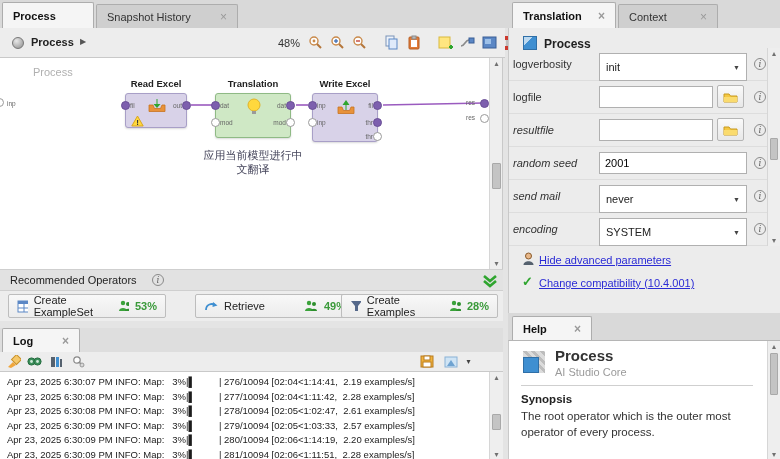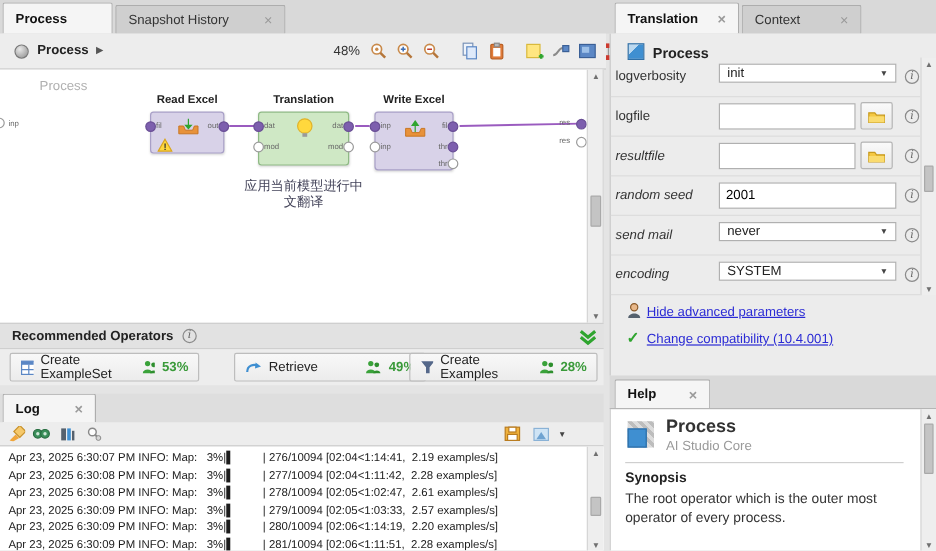--- a/index.html
+++ b/index.html
@@ -45,21 +45,21 @@
 
   
   .sb { position:absolute; background:#eeeeee; border-left:1px solid #d6d6d6; }
   .sb .arr { position:absolute; left:0; width:100%; text-align:center; font-size:8px; color:#707070; }
   .sb .thumb { position:absolute; left:2px; right:2px; background:#c4c4c4;
                border:1px solid #a9a9a9; border-radius:1px; }
 
   
   #recbar { position:absolute; left:0; top:269px; width:503px; height:22px; background:#e2e2e2;
             border-top:1px solid #cfcfcf; border-bottom:1px solid #cfcfcf; }
-  #recbar .ttl { position:absolute; left:10px; top:4px; font-size:11px; font-weight:bold; }
+  #recbar .ttl { position:absolute; left:10px; top:4px; font-size:11px; font-weight:normal; }
   .info { display:inline-block; width:12px; height:12px; border:1px solid #8a8a8a; border-radius:50%;
           color:#666; font-family:"DejaVu Serif", serif; font-style:italic; font-size:9px;
           text-align:center; line-height:11px; }
   #recrow { position:absolute; left:0; top:291px; width:503px; height:30px; background:#ededed; }
   .recbtn { position:absolute; top:3px; height:24px; border:1px solid #bdbdbd; border-radius:2px;
             background:linear-gradient(#f8f8f8,#ececec); display:flex; align-items:center;
             padding:0 8px; gap:6px; font-size:11px; }
   .recbtn .pct { color:#3a9a3a; font-weight:bold; margin-left:0; }
   .recbtn .sp { flex:1; }
 
@@ -75,21 +75,21 @@
 
   
   #params { position:absolute; left:508px; top:28px; width:272px; height:285px; background:#ececec;
             border-left:1px solid #c9c9c9; }
   .phead-icon { position:absolute; left:14px; top:8px; width:14px; height:14px;
                 background:linear-gradient(135deg,#bcd9f0 0 35%,#3f8fd1 35%); border:1px solid #2f6fa7; }
   .phead-lbl { position:absolute; left:35px; top:9px; font-size:12px; font-weight:bold; }
   .prow { position:absolute; left:0; width:258px; height:33px; border-bottom:1px solid #dddddd; }
   .plbl { position:absolute; left:4px; top:10px; font-size:11px; color:#333; }
   .plbl.it { font-style:italic; }
-  .pselect { position:absolute; left:90px; top:5px; width:148px; height:16px; background:#fff;
+  .pselect { position:absolute; left:90px; top:5px; width:148px; height:28px; background:#fff;
              border:1px solid #b0b0b0; font-size:11px; display:flex; align-items:center;
              padding:0 6px; }
   .pselect .dd { margin-left:auto; font-size:7px; color:#444; }
   .pfield { position:absolute; top:5px; height:22px; background:#fff; border:1px solid #b0b0b0;
             font-size:11px; padding:0 5px; font-family:"Liberation Sans", sans-serif; }
   .pinfo { position:absolute; left:245px; top:10px; }
   .folderbtn { position:absolute; left:208px; top:4px; width:27px; height:23px;
                border:1px solid #b5b5b5; border-radius:2px; background:linear-gradient(#fafafa,#e8e8e8);
                display:flex; align-items:center; justify-content:center; }
   .plink { position:absolute; font-size:11px; color:#2b2bd5; text-decoration:underline; }

